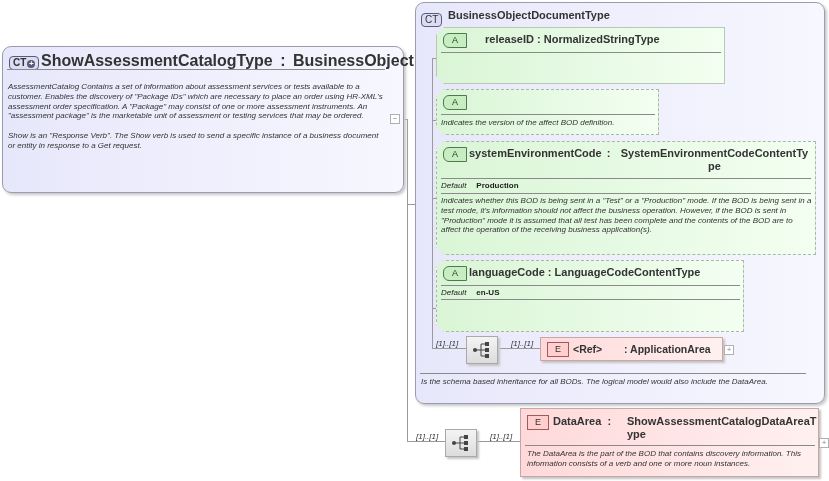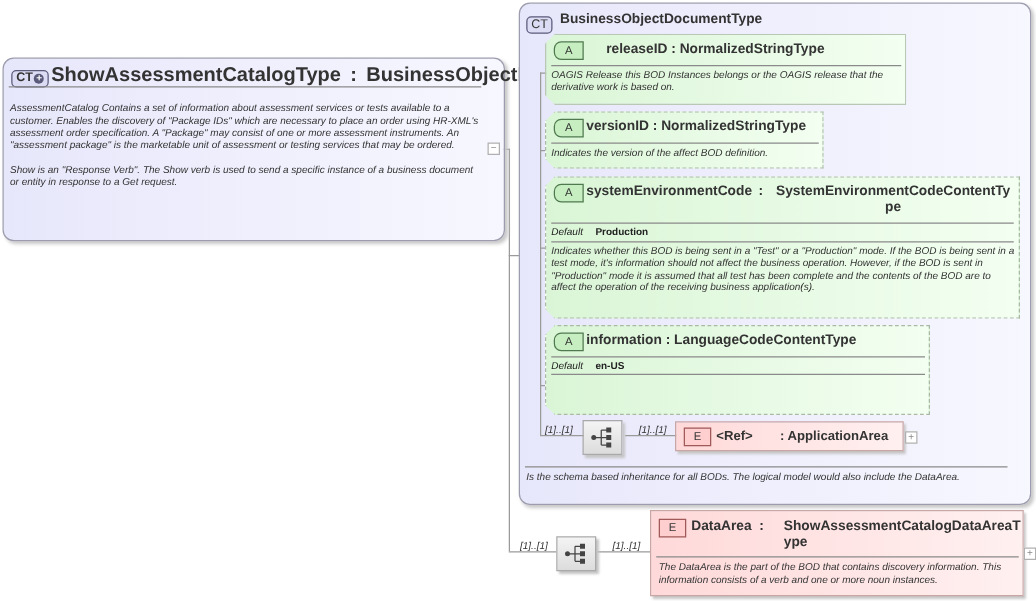--- a/index.html
+++ b/index.html
@@ -84,28 +84,24 @@
   <div class="abs rule" style="left:4px;top:370px;width:386px;"></div>
   <div class="abs desc" style="left:5px;top:374px;width:370px;">Is the schema based inheritance for all BODs. The logical model would also include the DataArea.</div>
 </div>
 
 <div class="attr-box" style="left:436px;top:27px;width:287px;height:55px;">
   <div class="a-badge">A</div>
   <div class="abs title" style="left:48px;top:5px;">
     <span>releaseID</span> : <span>NormalizedStringType</span>
   </div>
   <div class="abs rule" style="left:4px;top:24px;width:280px;"></div>
-  <div class="abs desc" style="left:4px;top:27px;width:282px;">OAGIS Release this BOD Instances belongs or the OAGIS release that the derivative work is based on.</div>
 </div>
 
 <div class="attr-box dashed" style="left:436px;top:89px;width:221px;height:44px;">
   <div class="a-badge">A</div>
-  <div class="abs title" style="left:32px;top:5px;">
-    <span>versionID</span> : <span>NormalizedStringType</span>
-  </div>
   <div class="abs rule" style="left:4px;top:24px;width:214px;"></div>
   <div class="abs desc" style="left:4px;top:28px;width:215px;">Indicates the version of the affect BOD definition.</div>
 </div>
 
 <div class="attr-box dashed" style="left:436px;top:141px;width:378px;height:112px;">
   <div class="a-badge">A</div>
   <div class="abs title" style="left:32px;top:5px;">
     <span>systemEnvironmentCode</span>
     <span style="margin:0 2px;">:</span>
   </div>
@@ -114,21 +110,21 @@
   <div class="abs default-row" style="left:4px;top:39px;">
     <i>Default</i><b>Production</b>
   </div>
   <div class="abs rule" style="left:4px;top:51px;width:370px;"></div>
   <div class="abs desc" style="left:4px;top:54px;width:372px;">Indicates whether this BOD is being sent in a "Test" or a "Production" mode. If the BOD is being sent in a test mode, it's information should not affect the business operation. However, if the BOD is sent in "Production" mode it is assumed that all test has been complete and the contents of the BOD are to affect the operation of the receiving business application(s).</div>
 </div>
 
 <div class="attr-box dashed" style="left:436px;top:260px;width:306px;height:70px;">
   <div class="a-badge">A</div>
   <div class="abs title" style="left:32px;top:5px;">
-    <span>information</span> : <span>LanguageCodeContentType</span>
+    <span>languageCode</span> : <span>LanguageCodeContentType</span>
   </div>
   <div class="abs rule" style="left:4px;top:24px;width:299px;"></div>
   <div class="abs default-row" style="left:4px;top:27px;">
     <i>Default</i><b>en-US</b>
   </div>
   <div class="abs rule" style="left:4px;top:38px;width:299px;"></div>
 </div>
 
 <div class="mult" style="left:436px;top:339px;">[1]..[1]</div>
 <div class="seq-box" style="left:466px;top:336px;">

